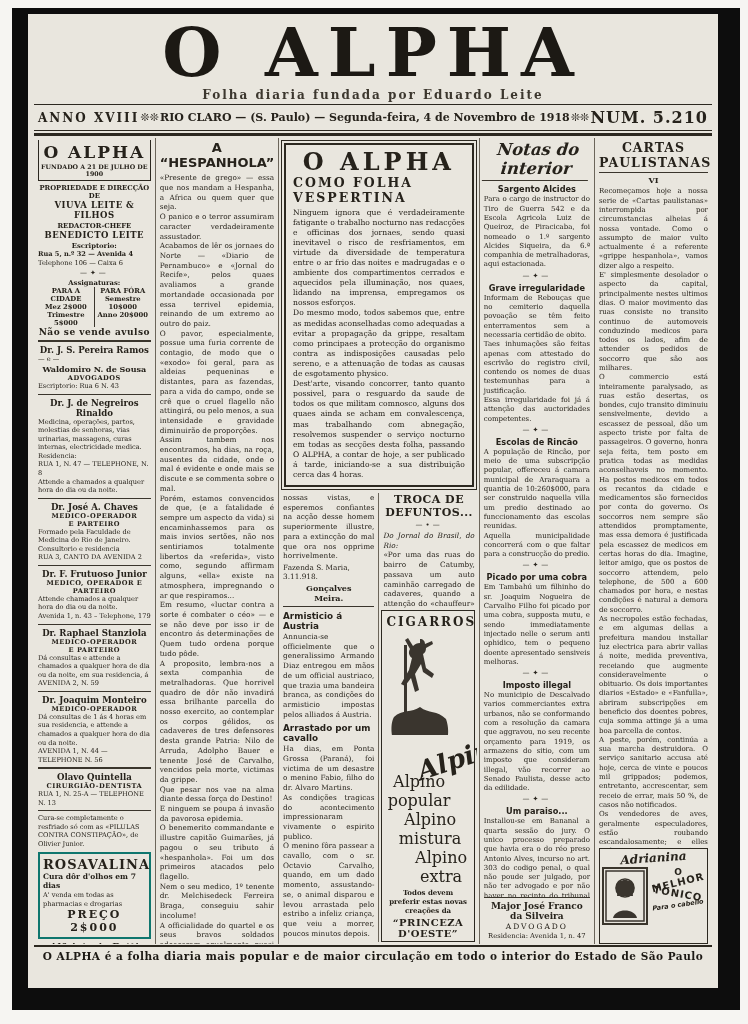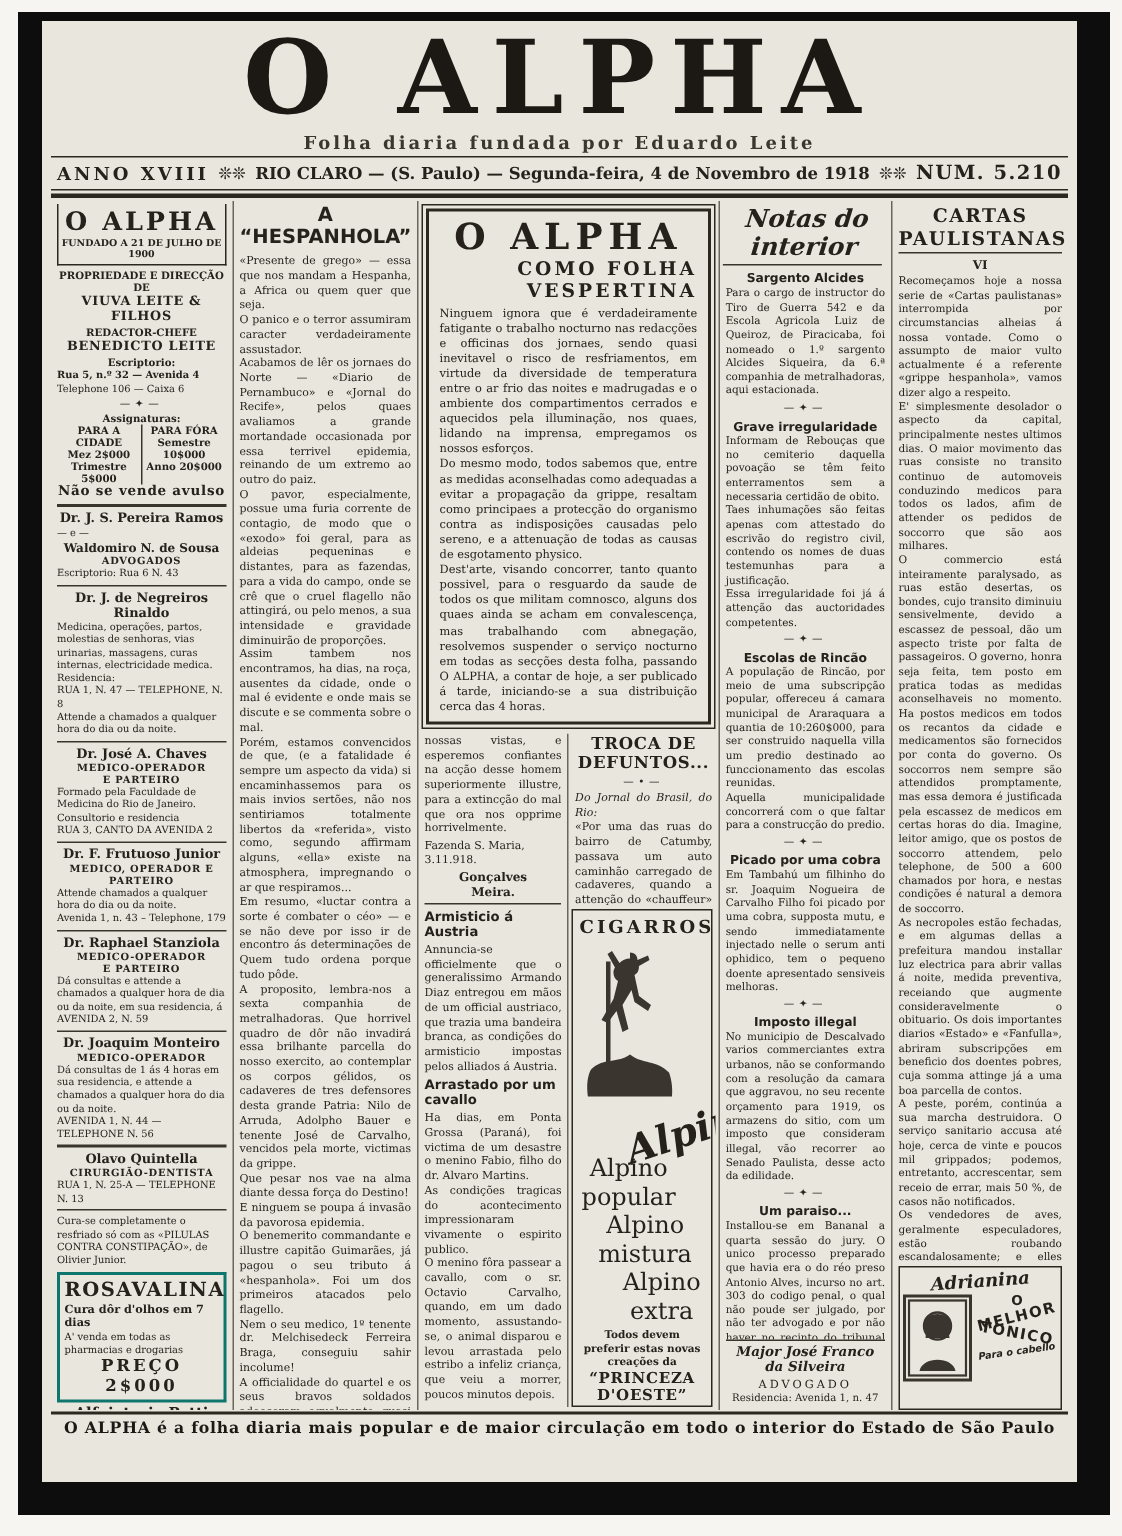--- a/index.html
+++ b/index.html
@@ -16,21 +16,21 @@
     position:absolute; left:28px; top:14px; width:690px; height:974px;
     background:#e9e6de; overflow:hidden; padding:4px 6px 0 6px;
   }
   
   .mast-title { text-align:center; font-weight:bold; font-size:68px; line-height:1.02; letter-spacing:10px; color:#1c1914; }
   .mast-sub { text-align:center; font-size:12px; letter-spacing:2px; font-weight:bold; color:#3c372e; margin-top:1px; }
   .rule { border:0; border-top:1px solid #2c2820; margin:2px 0; }
   .rule.thick { border-top:3px solid #2c2820; }
   .dateline { display:flex; align-items:center; justify-content:space-between; padding:1px 4px; }
   .dl-anno { font-weight:bold; font-size:12px; letter-spacing:2px; }
-  .dl-num  { font-weight:bold; font-size:13px; letter-spacing:1px; }
+  .dl-num  { font-weight:bold; font-size:16px; letter-spacing:1px; }
   .dl-mid  { font-weight:bold; font-size:11px; }
   .orn { font-family:"DejaVu Sans",sans-serif; font-size:11px; color:#26221b; }
   
   .cols { display:flex; height:806px; margin-top:1px; }
   .col { overflow:hidden; padding:2px 4px; position:relative; }
   .col + .col { border-left:1px solid #55504636; border-left-color:#6b655a; }
   .c1 { flex:0 0 17.8%; } .c2 { flex:0 0 18.2%; } .cm { flex:0 0 29.6%; padding:2px 2px; }
   .c4 { flex:0 0 17.0%; } .c5 { flex:0 0 17.4%; }
   .t { font-size:7.3px; line-height:1.33; text-align:justify; white-space:pre-line; }
   .sep { text-align:center; font-size:7px; letter-spacing:3px; color:#2b2720; margin:2px 0; font-family:"DejaVu Sans",sans-serif; }
@@ -48,21 +48,21 @@
   .subsrow > div:first-child { border-right:1px solid #3a352c; }
   .advname { font-size:8.6px; font-weight:bold; text-align:center; }
   .advrole { font-size:6.6px; font-weight:bold; text-align:center; letter-spacing:0.5px; }
   .advtxt  { font-size:6.6px; text-align:left; white-space:pre-line; line-height:1.3; }
   .adbox { border:2px solid #0f766e; padding:3px; margin:3px 0; }
   .rosa-name { font-size:13px; font-weight:bold; text-align:center; letter-spacing:1px; }
   
   .vbox { border:1px solid #2c2820; padding:2px; }
   .vbox-in { border:2px solid #2c2820; padding:4px 7px 5px; }
   .vtitle1 { text-align:center; font-weight:bold; font-size:24px; letter-spacing:4px; line-height:1.05; }
-  .vtitle2 { text-align:right; font-weight:bold; font-size:12.5px; letter-spacing:2px; margin-bottom:3px; }
+  .vtitle2 { text-align:left; font-weight:bold; font-size:12.5px; letter-spacing:2px; margin-bottom:3px; }
   .midcols { display:flex; flex:1; overflow:hidden; margin-top:3px; }
   .midL { flex:1; padding:0 4px 0 2px; overflow:hidden; }
   .midR { flex:1; padding:0 2px 0 4px; border-left:1px solid #6b655a; overflow:hidden; position:relative; }
   .h-story { font-family:"DejaVu Sans","Liberation Sans",sans-serif; font-weight:bold; font-size:8.8px; text-align:left; margin:4px 0 1px; }
   .h-troca { font-size:11px; font-weight:bold; text-align:center; letter-spacing:0.5px; margin-bottom:1px; }
   .sig-place { font-size:7.3px; margin-top:2px; }
   .sig-name { font-size:8px; font-weight:bold; text-align:center; margin:2px 16px; }
   .alpino { border:1px solid #2c2820; padding:4px 4px 2px; margin-top:4px; position:absolute; bottom:0; left:2px; right:2px; height:332px; background:#e9e6de; text-align:center; }
   .alpino .cig { font-size:12px; letter-spacing:2px; font-weight:bold; text-align:right; padding-right:8px; }
   .alpino .scr { font-style:italic; font-weight:bold; font-size:26px; transform:rotate(-18deg); display:inline-block; margin:-28px 0 0 30px; position:relative; z-index:2; }
@@ -70,21 +70,21 @@
   .alpino .ln.i1 { padding-right:18px; } .alpino .ln.i2 { padding-left:4px; } .alpino .ln.i3 { padding-left:26px; }
   .alpino .must { font-size:7px; font-weight:bold; text-align:center; margin-top:2px; white-space:pre-line; }
   .alpino .pri { font-size:10px; font-weight:bold; letter-spacing:0.5px; margin:2px 0; }
   .alpino .ped { border-top:1px solid #2c2820; margin-top:4px; padding-top:3px; font-size:14px; }
   .alpino .firm { font-size:10px; font-weight:bold; }
   .alpino .city { font-size:9.5px; font-weight:bold; letter-spacing:3px; margin-top:1px; }
   
   .notas-title { font-style:italic; font-size:16.5px; font-weight:bold; border-bottom:1px solid #3a352c; text-align:center; padding-bottom:2px; transform:skewX(-6deg); }
   .h-nota { font-family:"DejaVu Sans","Liberation Sans",sans-serif; font-weight:bold; font-size:8.2px; text-align:center; margin:3px 0 1px; }
   .major { position:absolute; bottom:0; left:4px; right:4px; background:#e9e6de; border-top:1px solid #3a352c; padding:3px 0 4px; text-align:center; }
-  .major .nm { font-size:9px; font-weight:bold; font-style:italic; }
+  .major .nm { font-size:9px; font-weight:bold; }
   .major .rl { font-size:7.5px; letter-spacing:2px; margin-top:1px; }
   .major .ad { font-size:6.8px; margin-top:1px; }
   
   .cartas-title { font-size:12.5px; font-weight:bold; text-align:center; letter-spacing:1px; border-bottom:1px solid #3a352c; padding-bottom:2px; }
   .roman { text-align:center; font-size:8px; font-weight:bold; margin:2px 0; }
   .adri { position:absolute; bottom:0; left:4px; right:4px; height:96px; background:#e9e6de; border:1px solid #2c2820; padding:2px; }
   .adri .scr { font-style:italic; font-weight:bold; font-size:12px; text-align:center; transform:rotate(-4deg); }
   .adri-flex { display:flex; gap:3px; margin-top:2px; }
   .adri-frame { border:2px solid #3a352c; padding:1px; }
   .adri-words { flex:1; text-align:center; font-family:"DejaVu Sans",sans-serif; font-weight:bold; }

